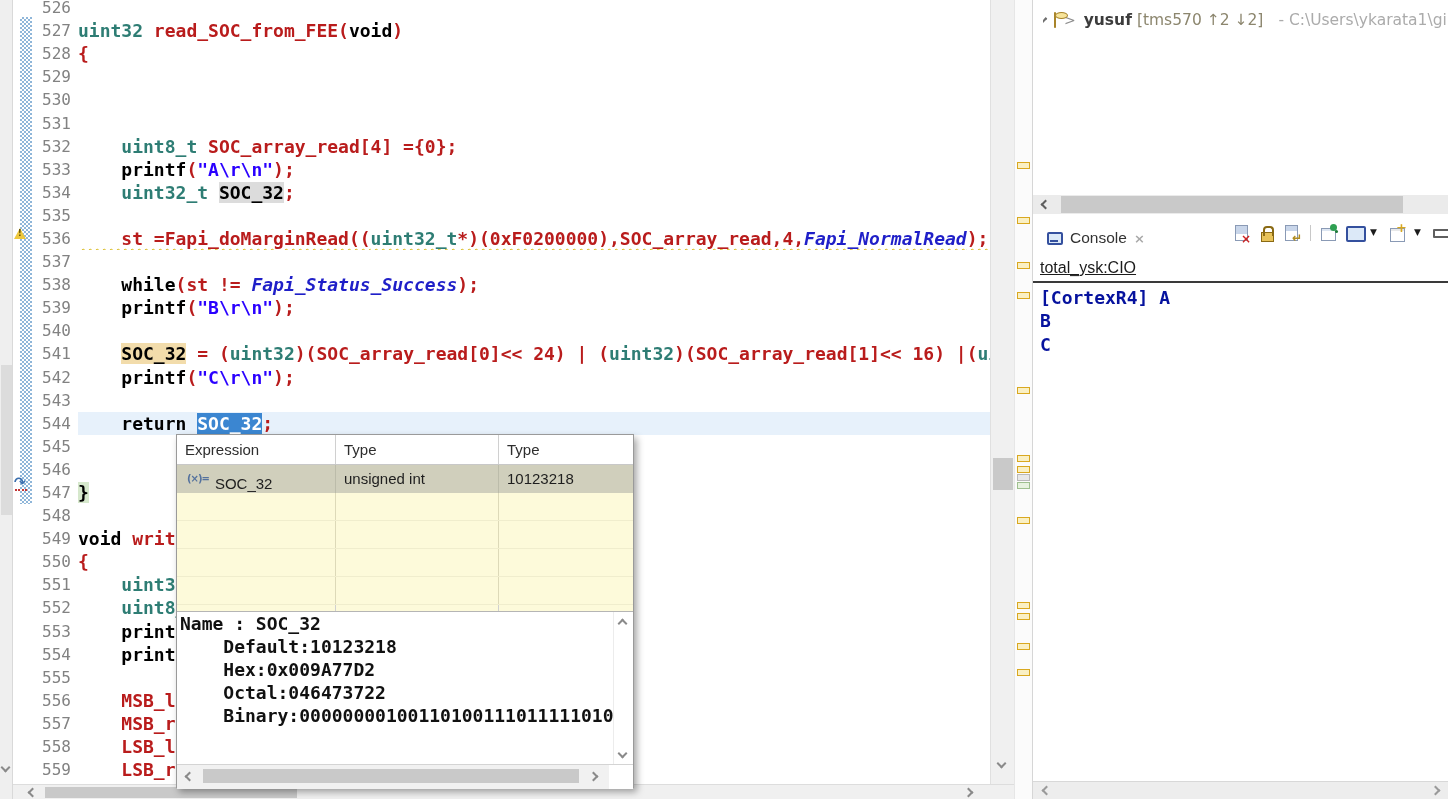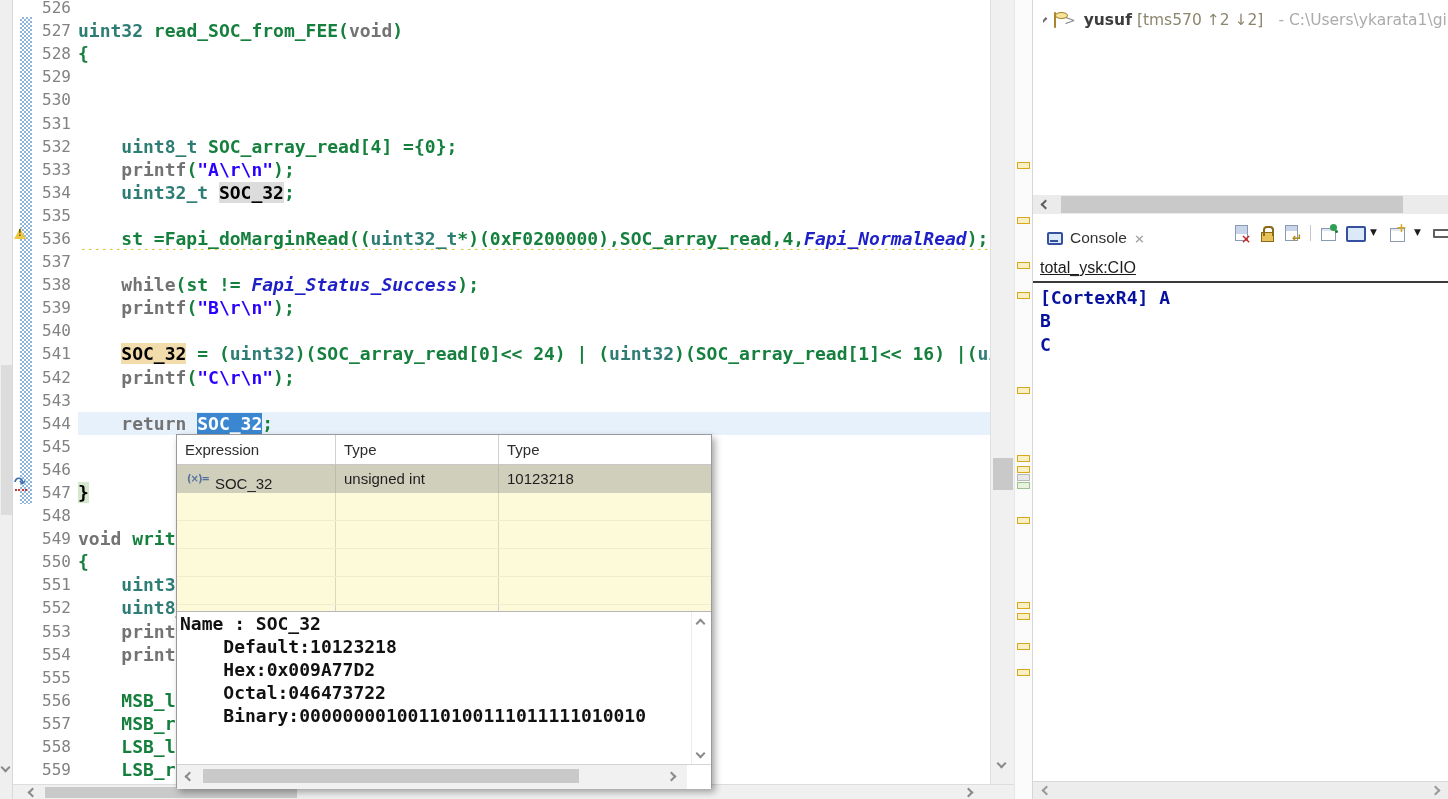--- a/index.html
+++ b/index.html
@@ -28,22 +28,22 @@
   .frame-ico{position:absolute;left:-11px;top:474px;width:16px;height:18px;z-index:3;
      color:#3b6fae;font:bold 14px "DejaVu Sans",sans-serif;}
   .frame-ico:after{content:"";position:absolute;left:1px;bottom:1px;width:12px;border-bottom:2px dotted #c23434;}
 
   .code-lines{position:absolute;left:21px;top:-4px;right:0;}
   .crow{display:flex;height:23.1px;align-items:center;}
   .ln{width:44px;text-align:right;padding-right:7px;color:#828282;
       font:16px "DejaVu Sans Mono",monospace;flex:0 0 44px;}
   .cd{flex:1;white-space:pre;overflow:hidden;font:bold 18px "DejaVu Sans Mono",monospace;color:#000;height:23.1px;line-height:23.1px;}
   .crow.cur .cd{background:#e7f1fb;}
-  .sg-p{color:#15803d;text-align:right;}
-  .sg-k{color:#737373;}
+  .sg-p{color:#b91c1c;text-align:right;}
+  .sg-k{color:#000000;}
   .sg-t{color:#2e7d74;}
   .sg-s{color:#2a00ff;}
   .sg-e{color:#1f1fc8;font-style:italic;}
   .sg-occ{background:#dcdcdc;}
   .sg-wocc{background:#f2dcab;}
   .sg-sel{background:#3b86d1;color:#fff;}
   .sg-brace{background:#d6e8cc;}
   .warnline .cd span{text-decoration:underline;text-decoration-style:wavy;text-decoration-color:#d6b612;text-decoration-thickness:1px;text-underline-offset:3px;}
 
   
@@ -55,21 +55,21 @@
   .rmark{position:absolute;left:2px;width:13px;height:7px;border:1px solid #d9a820;background:#faf0c4;}
   .rmark.gray{border-color:#b9b9b9;background:#e8e8e8;}
   .rmark.green{border-color:#9fc08f;background:#e7f2df;}
   
   .ed-hscroll{position:absolute;left:13px;top:784px;width:1001px;height:15px;background:#f0f0f0;border-top:1px solid #ddd;}
   .ed-hscroll .thumb{position:absolute;left:32px;top:2px;width:252px;height:11px;background:#c9c9c9;}
   .ed-hscroll .chev.left{position:absolute;left:16px;top:4px;}
   .ed-hscroll .chev.right{position:absolute;left:952px;top:4px;}
 
   
-  .popup{position:absolute;left:176px;top:434px;width:536px;height:354px;background:#fff;
+  .popup{position:absolute;left:176px;top:434px;width:458px;height:354px;background:#fff;
      border:1px solid #9a9a9a;box-shadow:3px 4px 7px rgba(0,0,0,.35);z-index:10;}
   .tblhead{display:flex;height:30px;background:#fff;border-bottom:1px solid #c8c8c8;}
   .tblhead .cell{font:15px "Liberation Sans",sans-serif;color:#2e2e2e;padding:6px 0 0 8px;}
   .cell.c1{width:159px;border-right:1px solid #d0d0d0;}
   .cell.c2{width:163px;border-right:1px solid #d0d0d0;}
   .cell.c3{flex:1;}
   .trow{display:flex;height:28px;}
   .trow .cell{font:15px "Liberation Sans",sans-serif;color:#1e1e1e;padding:5px 0 0 8px;white-space:pre;}
   .trow.sel{background:#d0cfbc;}
   .trow.sel .cell{border-right-color:#bcbcaa;}

